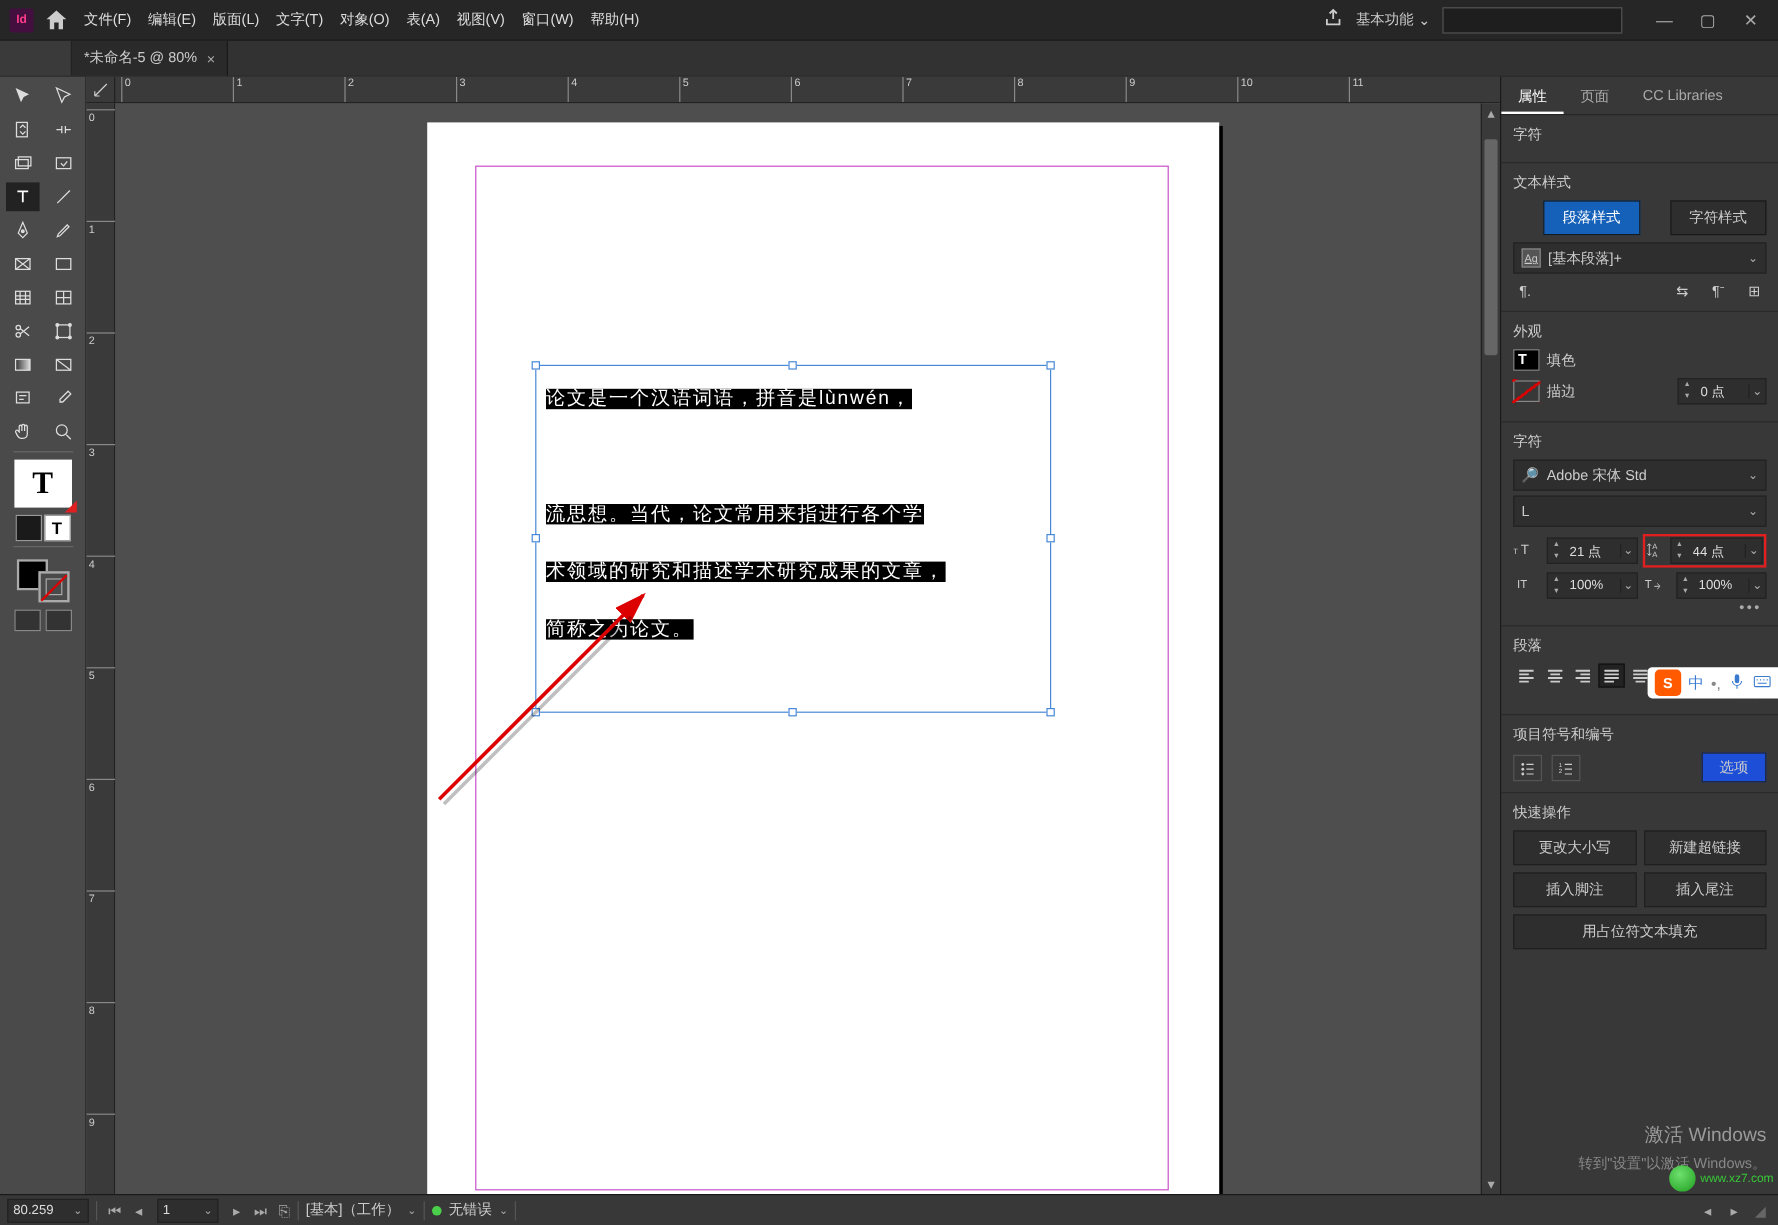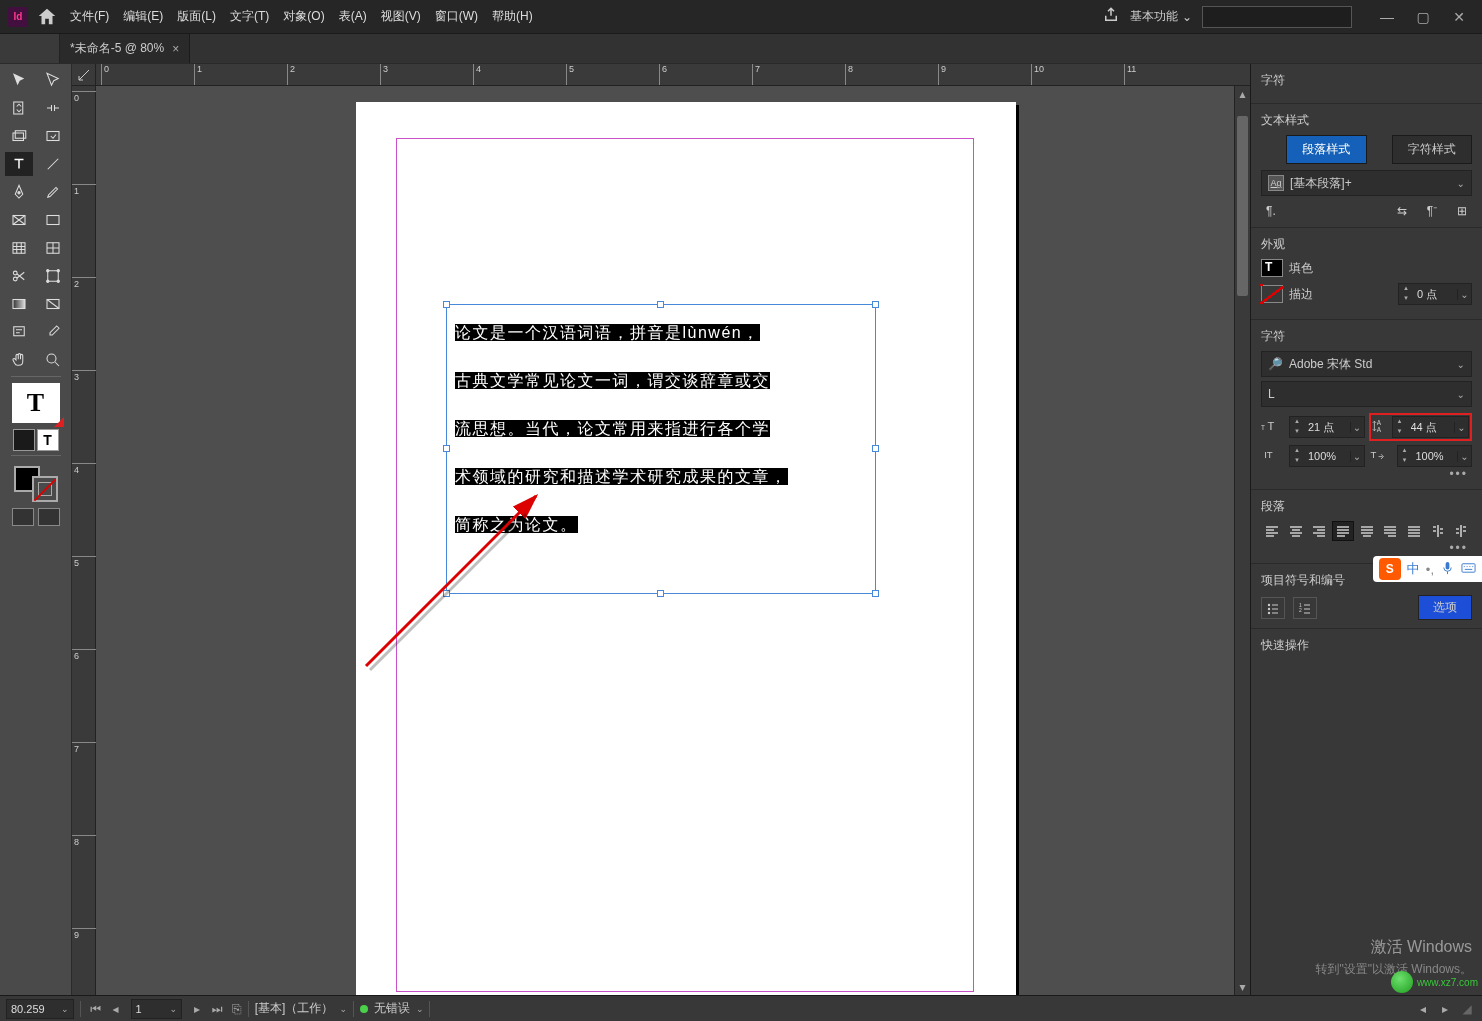--- a/index.html
+++ b/index.html
@@ -365,21 +365,21 @@
           <div class="vtick" style="top: 656px;">7</div>
           <div class="vtick" style="top: 749px;">8</div>
           <div class="vtick" style="top: 842px;">9</div>
         </div>
       <div class="viewport">
         <div class="page"></div>
         <div class="margin-box"></div>
         <div class="text-frame">
           <div class="text-content">
             <span>论文是一个汉语词语，拼音是lùnwén，</span><br>
-            <span>古典文学常见论文一词，谓交谈辞章或交</span><br>
+            <br>
             <span>流思想。当代，论文常用来指进行各个学</span><br>
             <span>术领域的研究和描述学术研究成果的文章，</span><br>
             <span>简称之为论文。</span>
           </div>
           <div class="handle h-tl"></div>
           <div class="handle h-tr"></div>
           <div class="handle h-bl"></div>
           <div class="handle h-br"></div>
           <div class="handle h-tm"></div>
           <div class="handle h-bm"></div>
@@ -398,20 +398,25 @@
         <div class="scrollbar-v">
           <div class="arr up">▴</div>
           <div class="thumb"></div>
           <div class="arr down">▾</div>
         </div>
       </div>
     </div>
   </div>
 
   <div class="panel">
+    <div class="panel-tabs">
+      <div class="active">属性</div>
+      <div>页面</div>
+      <div>CC Libraries</div>
+    </div>
     <div class="section">
       <div class="sec-title">字符</div>
     </div>
     <div class="section">
       <div class="sec-title">文本样式</div>
       <div class="seg-btns">
         <div class="active">段落样式</div>
         <div>字符样式</div>
       </div>
       <div class="dd">
@@ -596,20 +601,27 @@
               <text x="1" y="6" font-size="5" fill="#ccc">1</text>
               <text x="1" y="11" font-size="5" fill="#ccc">2</text>
               <path d="M6 4h6M6 8h6M6 12h6" stroke="#ccc"></path>
             </svg>
           </div>
         <div class="opt-btn">选项</div>
       </div>
     </div>
     <div class="section" style="border-bottom:none;">
       <div class="sec-title">快速操作</div>
+      <div class="q-btns">
+        <div>更改大小写</div>
+        <div>新建超链接</div>
+        <div>插入脚注</div>
+        <div>插入尾注</div>
+        <div class="wide">用占位符文本填充</div>
+      </div>
     </div>
 
     <div class="act-hint">
       <div class="t1">激活 Windows</div>
       <div>转到"设置"以激活 Windows。</div>
     </div>
     <div class="logo-xz">
       <div class="g"></div>
       <span>www.xz7.com</span>
     </div>

